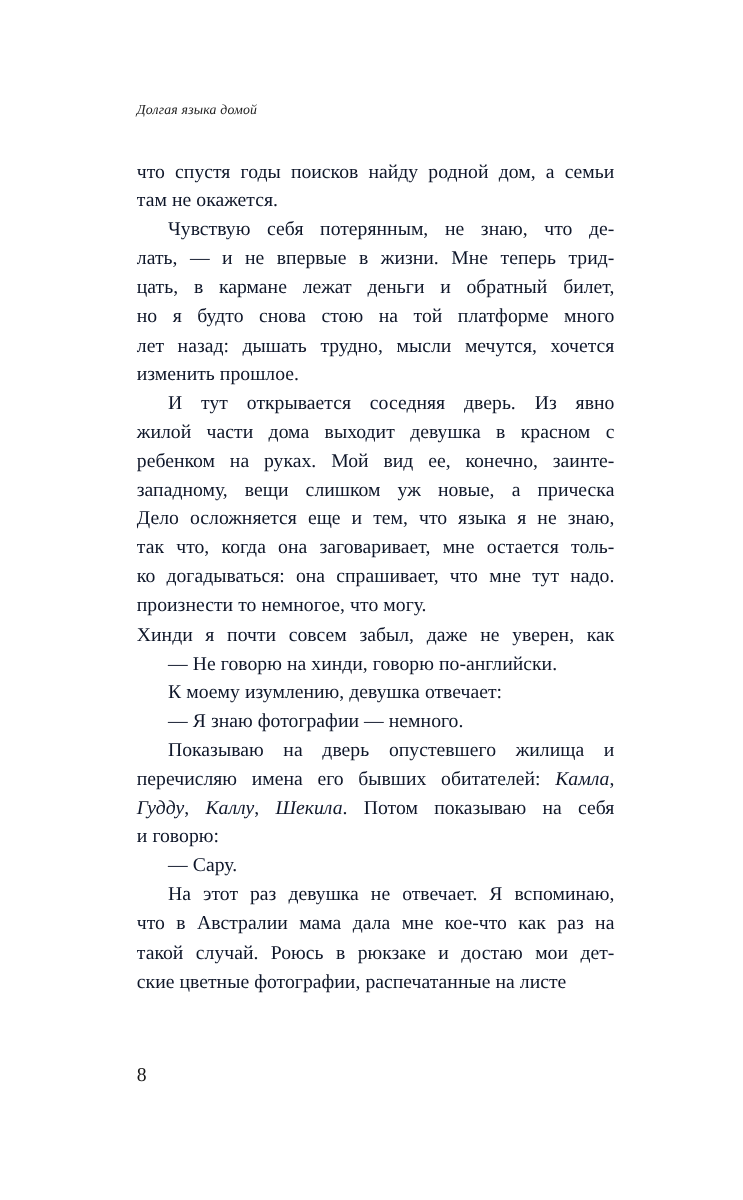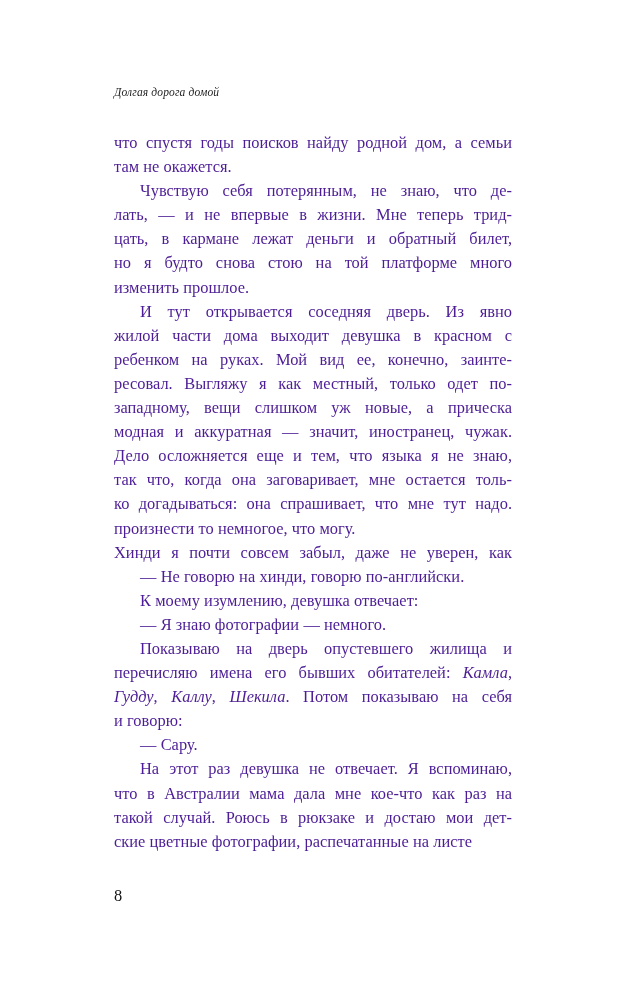--- a/index.html
+++ b/index.html
@@ -45,21 +45,21 @@
     width: 398px;
   }
 
   .para {
     margin: 0;
     font-size: 16.4px;
     line-height: 24.1px;
     text-align: justify;
     text-align-last: left;
     text-indent: 26px;
-    color: #4c1d95;
+    color: #0f172a;
     letter-spacing: 0.02px;
     word-spacing: 0.1px;
     hyphens: none;
   }
 
   
   .para.speech {
     text-align: right;
     text-align-last: left;
     text-indent: 26px;
@@ -97,49 +97,48 @@
   }
   .ln.indent {
     text-indent: 26px;
   }
 </style>
 </head>
 <body>
 
 <div class="page">
 
-  <div class="running-head">Долгая дорога домой</div>
+  <div class="running-head">Долгая языка домой</div>
 
   <div class="text-block">
 
     <div class="para" style="text-indent:0">
       <span class="lines">
         <span class="ln">что спустя годы поисков найду родной дом, а семьи</span>
         <span class="ln last">там не окажется.</span>
       </span>
     </div>
 
     <div class="para" style="text-indent:0">
       <span class="lines">
         <span class="ln indent">Чувствую себя потерянным, не знаю, что де-</span>
         <span class="ln">лать, — и не впервые в жизни. Мне теперь трид-</span>
         <span class="ln">цать, в кармане лежат деньги и обратный билет,</span>
         <span class="ln">но я будто снова стою на той платформе много</span>
+        <span class="ln">лет назад: дышать трудно, мысли мечутся, хочется</span>
         <span class="ln last">изменить прошлое.</span>
       </span>
     </div>
 
     <div class="para" style="text-indent:0">
       <span class="lines">
         <span class="ln indent">И тут открывается соседняя дверь. Из явно</span>
         <span class="ln">жилой части дома выходит девушка в красном с</span>
         <span class="ln">ребенком на руках. Мой вид ее, конечно, заинте-</span>
-        <span class="ln">ресовал. Выгляжу я как местный, только одет по-</span>
         <span class="ln">западному, вещи слишком уж новые, а прическа</span>
-        <span class="ln">модная и аккуратная — значит, иностранец, чужак.</span>
         <span class="ln">Дело осложняется еще и тем, что языка я не знаю,</span>
         <span class="ln">так что, когда она заговаривает, мне остается толь-</span>
         <span class="ln">ко догадываться: она спрашивает, что мне тут надо.</span>
         <span class="ln last">произнести то немногое, что могу.</span>
         <span class="ln">Хинди я почти совсем забыл, даже не уверен, как</span>
       </span>
     </div>
 
     <div class="para speech">
       <span>— Не говорю на хинди, говорю по-английски.</span>

